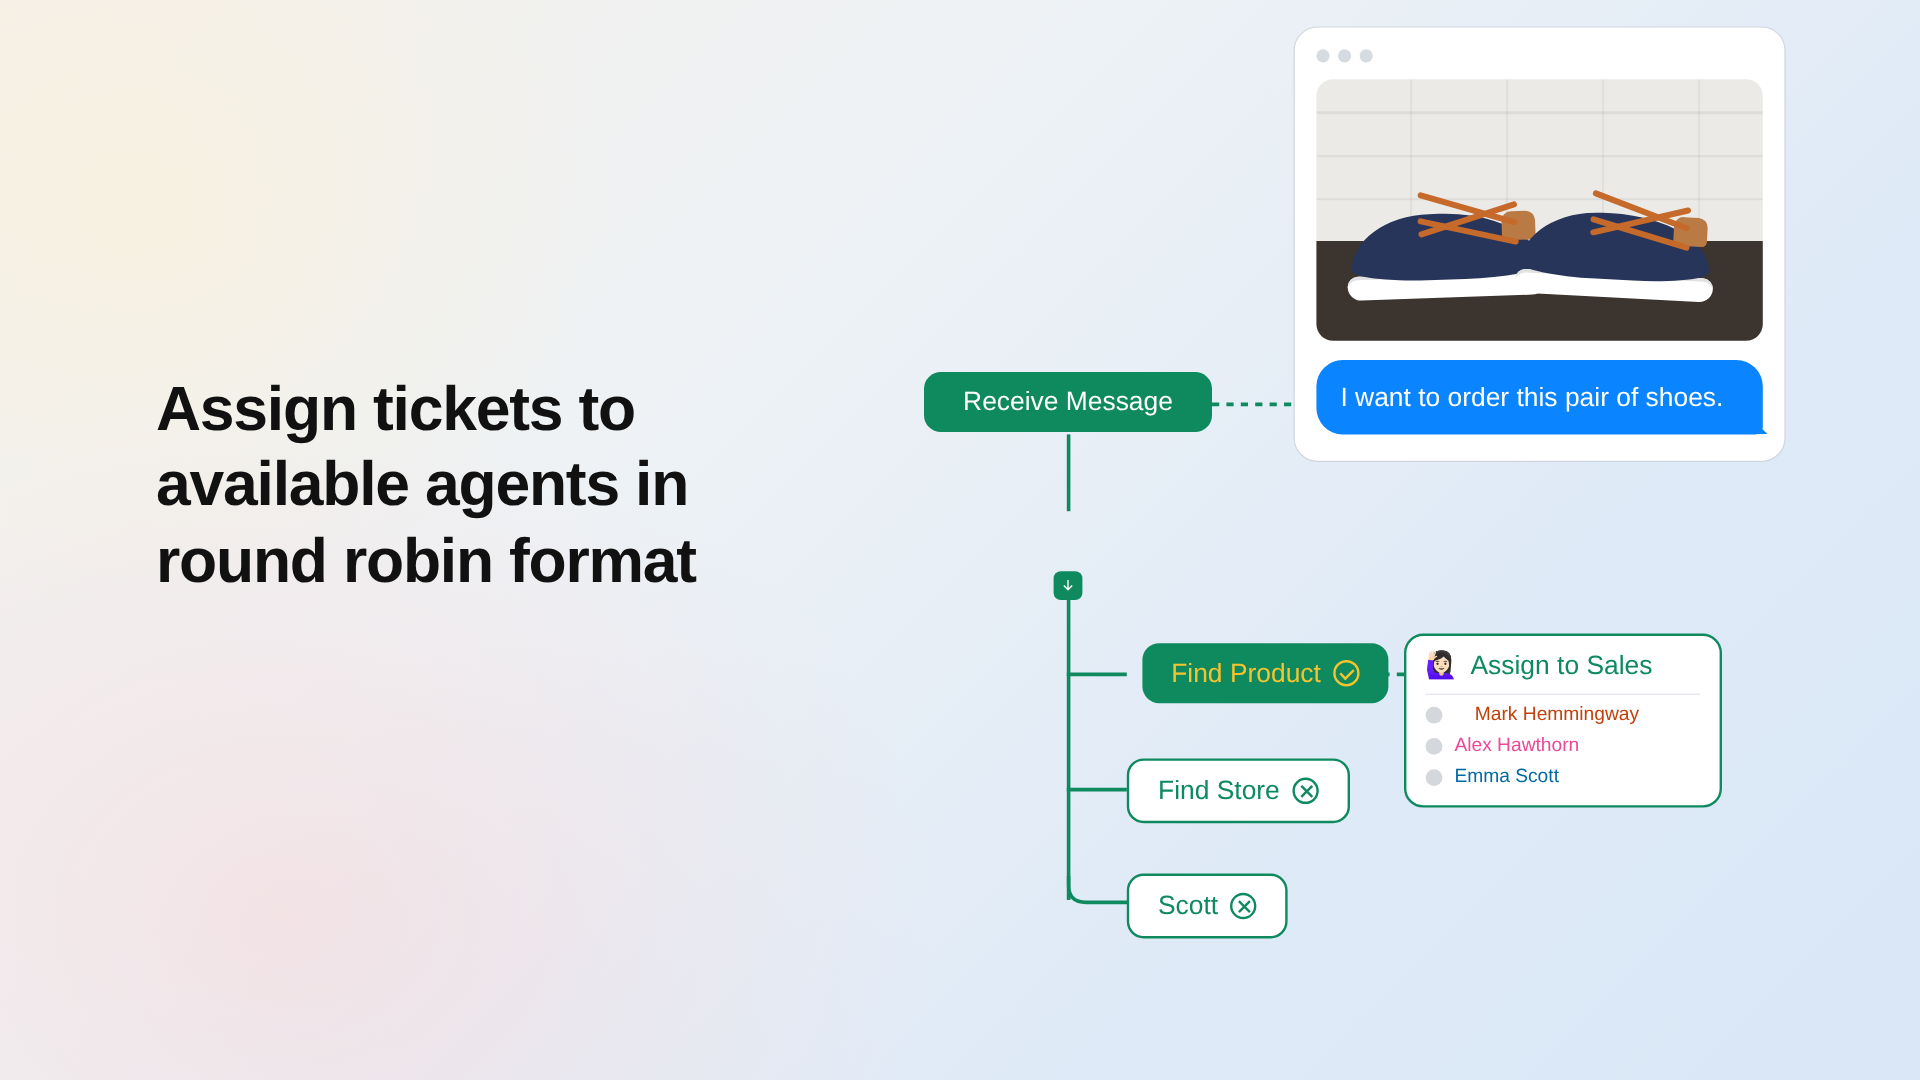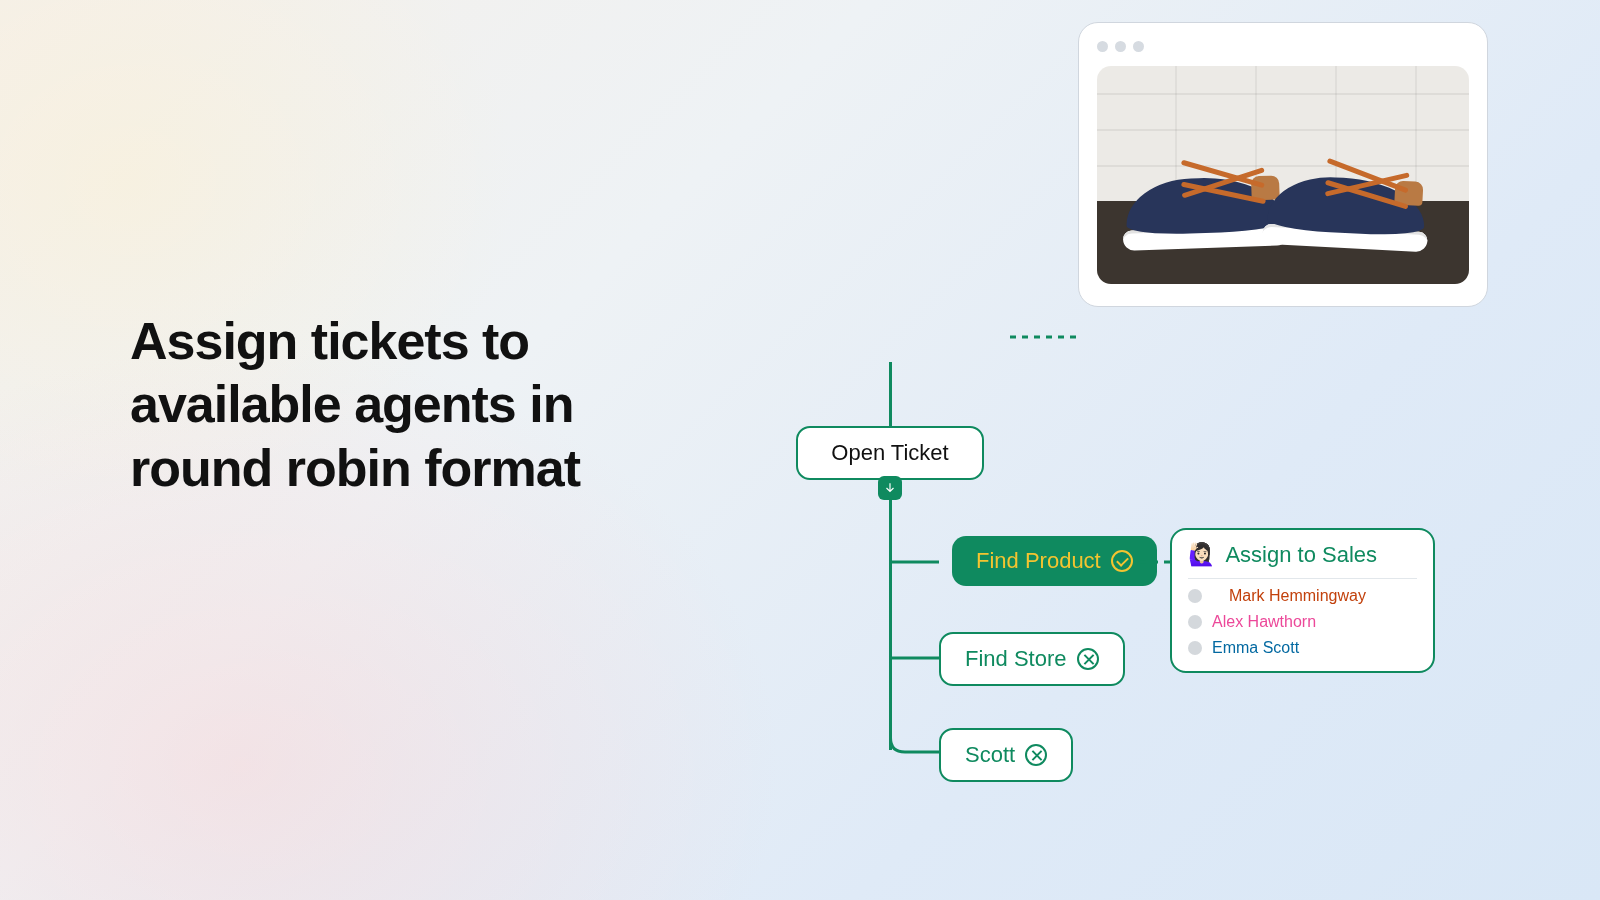--- a/index.html
+++ b/index.html
@@ -177,40 +177,41 @@
       <div class="sole"></div>
         <div class="body"></div>
         <div class="heel"></div>
       <div class="laces">
           <span></span>
           <span></span>
           <span></span>
         </div>
     </div>
   </div>
+  <div class="bubble">I want to order this pair of shoes.</div>
 </div>
 
 <div class="flow">
 
+  <div class="node green-solid" style="left:10px; top:0px; width:240px; justify-content:center;">
+    <span>Receive Message</span>
+  </div>
 
   <div class="conn dashed" style="left:250px; top:26px; width:70px; height:2px;">
     <svg>
         <line x1="0" y1="1" x2="70" y2="1"></line>
       </svg>
   </div>
 
   <div class="conn" style="left:129px; top:52px; width:3px; height:64px;">
     <svg>
         <line x1="1.5" y1="0" x2="1.5" y2="64"></line>
       </svg>
   </div>
 
-  <div class="node white" style="left:36px; top:116px; width:188px; justify-content:center;">
-    <span>Open Ticket</span>
-  </div>
 
   <div class="arrow-badge" style="left:118px; top:166px;">
     <svg viewBox="0 0 24 24">
         <path d="M12 4v14M6 12l6 6 6-6"></path>
       </svg>
   </div>
 
   <div class="conn" style="left:129px; top:190px; width:3px; height:250px;">
     <svg>
         <line x1="1.5" y1="0" x2="1.5" y2="250"></line>

